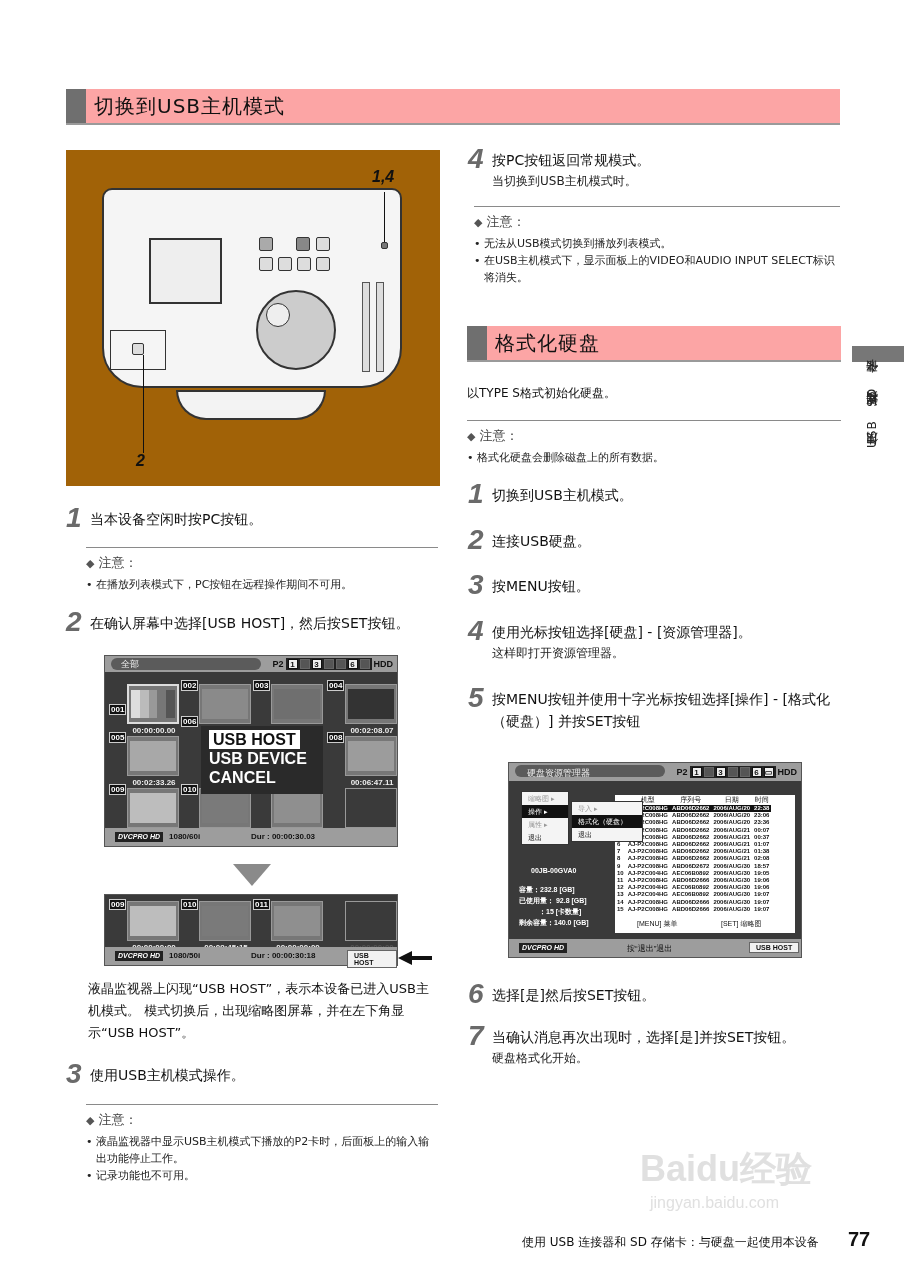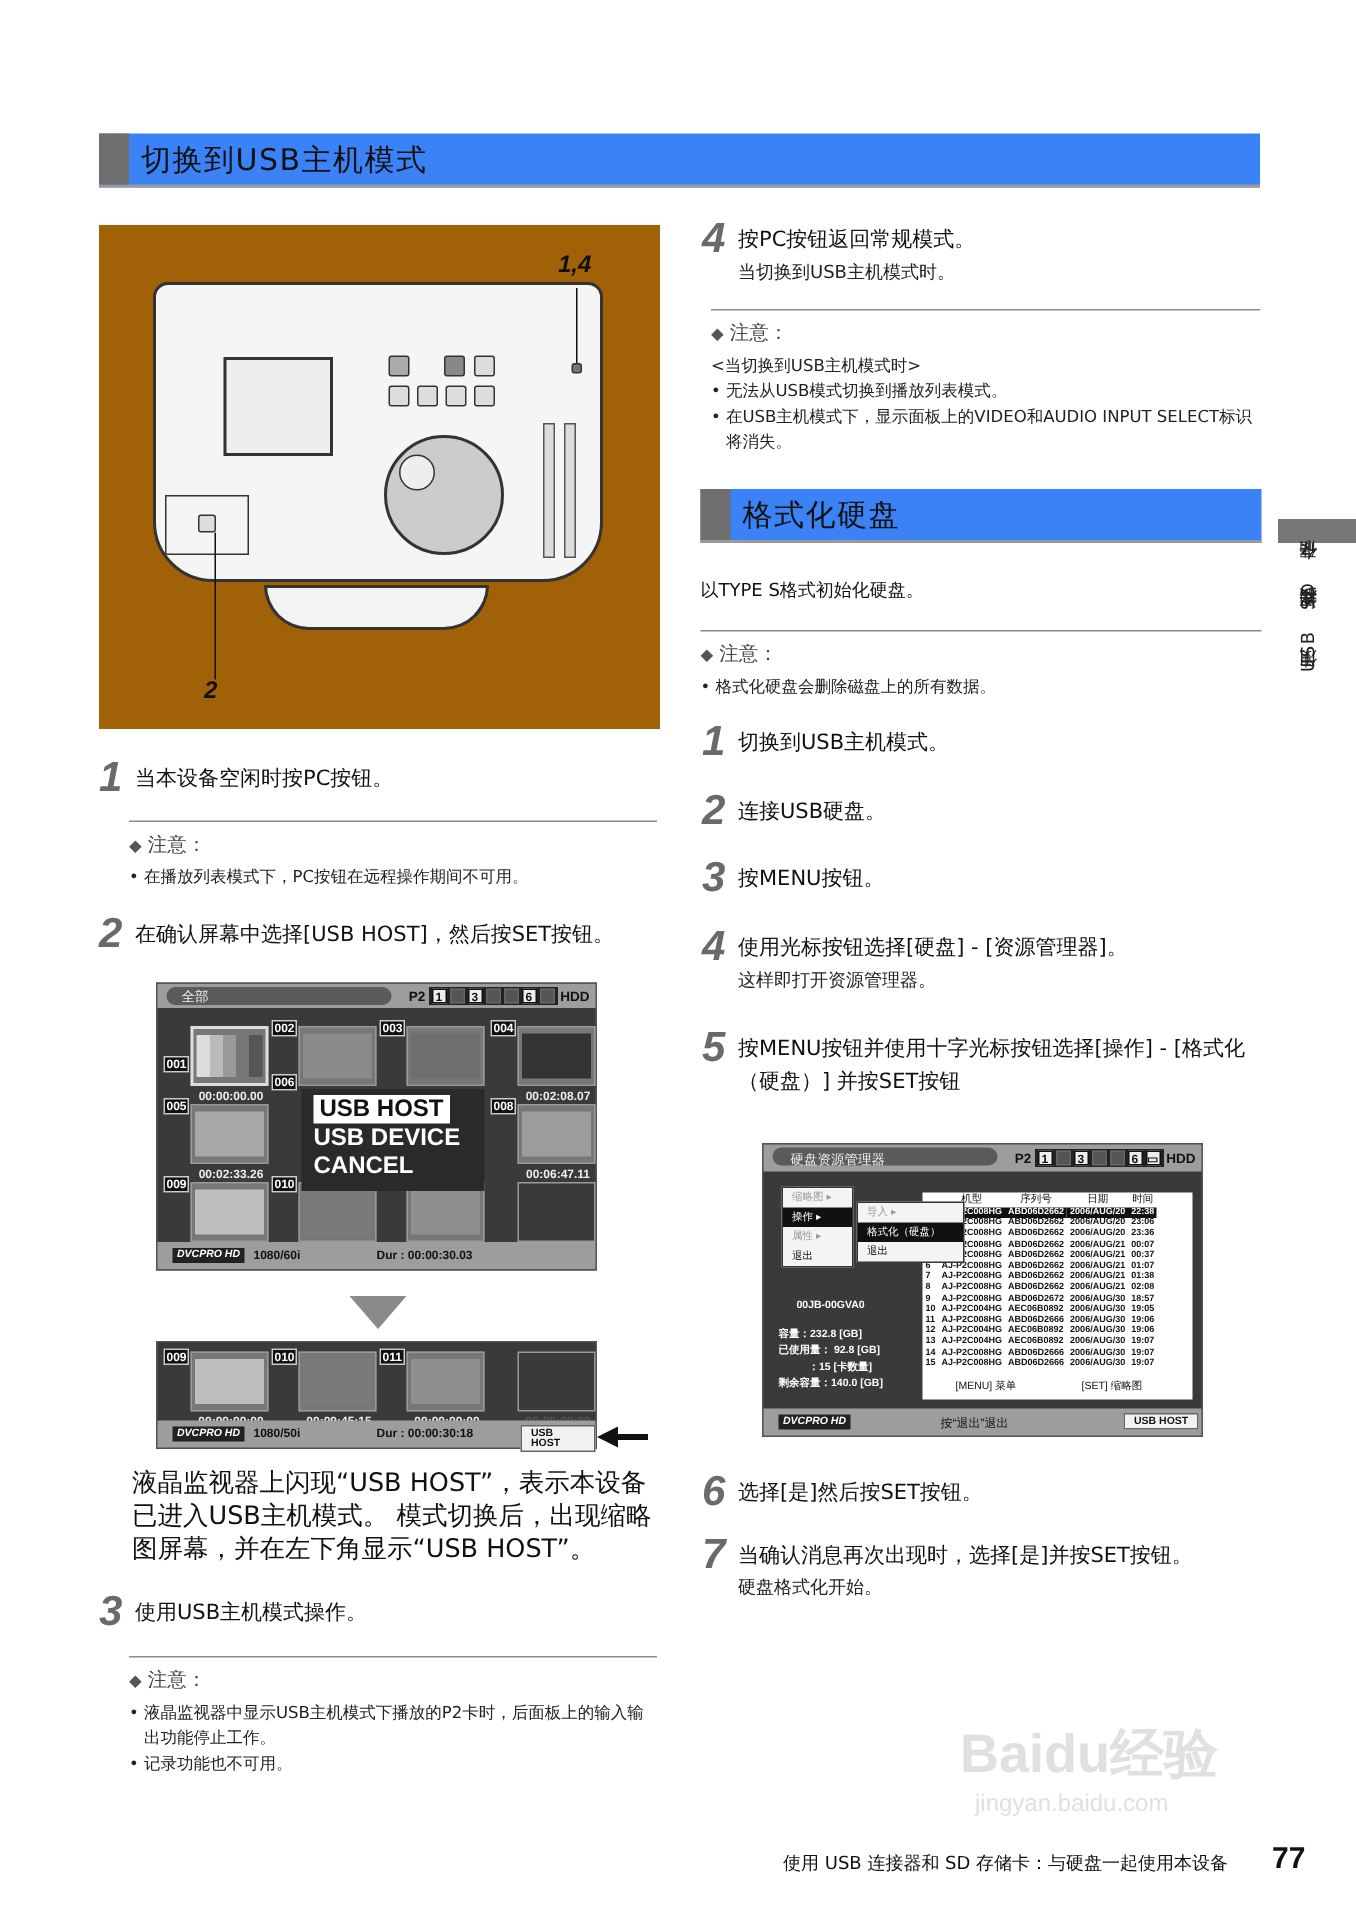--- a/index.html
+++ b/index.html
@@ -1,19 +1,19 @@
 <!DOCTYPE html>
 <html><head>
 <meta charset="utf-8">
 <style>
   * { box-sizing: border-box; margin: 0; padding: 0; }
   html, body { width: 904px; height: 1280px; background: #ffffff; overflow: hidden; }
   body { position: relative; font-family: "DejaVu Sans", sans-serif; color: #1a1a1a; }
 
-  .section-header { position: absolute; height: 36px; background: #3b82f6; border-bottom: 2px solid #9a9a9a; }
+  .section-header { position: absolute; height: 36px; background: #fca5a5; border-bottom: 2px solid #9a9a9a; }
   .section-header .bar { position: absolute; left: 0; top: 0; width: 20px; height: 100%; background: #6f6f6f; }
   .section-header .title { position: absolute; left: 28px; top: 4px; font-size: 20px; color: #111; letter-spacing: 1px; }
 
   .step { position: absolute; display: flex; align-items: flex-start; }
   .step-num { font-family: "Liberation Sans", sans-serif; font-weight: bold; font-style: italic; font-size: 28px; color: #6a6a6a; line-height: 28px; width: 22px; margin-right: 2px; }
   .step-text { font-size: 14px; line-height: 22px; padding-top: 4px; color: #111; }
   .step-sub { font-size: 12px; line-height: 20px; color: #222; }
 
   .note { position: absolute; border-top: 1px solid #8a8a8a; }
   .note-title { font-size: 13px; color: #444; margin: 6px 0 4px 0; }
@@ -41,21 +41,21 @@
   .dvc { position: absolute; left: 10px; top: 4px; height: 10px; background: #222; color: #fff; font-size: 7px; font-style: italic; padding: 0 3px; line-height: 10px; }
 
   .popup { position: absolute; background: #2a2a2a; padding: 4px 8px; }
   .popup .opt { font-size: 16px; font-weight: bold; color: #fff; line-height: 19px; }
   .popup .opt.sel { background: #fff; color: #111; padding: 0 4px; display: inline-block; }
 
   .usbhost-badge { position: absolute; background: #f2f2f2; color: #111; font-size: 7px; font-weight: bold; padding: 1px 6px; border: 1px solid #666; }
 
   .arrow-down { position: absolute; width: 0; height: 0; border-left: 19px solid transparent; border-right: 19px solid transparent; border-top: 22px solid #8a8a8a; }
 
-  .para { position: absolute; font-size: 17px; line-height: 22px; color: #111; }
+  .para { position: absolute; font-size: 13px; line-height: 22px; color: #111; }
 
   .side-tab { position: absolute; left: 852px; top: 346px; width: 52px; height: 16px; background: #777; }
   .side-text { position: absolute; left: 864px; top: 380px; width: 18px; writing-mode: vertical-rl; transform: rotate(180deg); font-size: 12px; color: #222; letter-spacing: 1px; }
 
   .footer { position: absolute; left: 522px; top: 1234px; font-size: 12px; color: #111; }
   .page-num { position: absolute; left: 848px; top: 1228px; font-family: "Liberation Sans", sans-serif; font-size: 20px; font-weight: bold; color: #111; }
   .watermark { position: absolute; left: 640px; top: 1145px; color: #e0e0e0; font-family: "Liberation Sans", sans-serif; }
   .watermark .big { font-size: 36px; font-weight: bold; }
   .watermark .small { font-size: 16px; display: block; margin-left: 10px; }
 
@@ -270,21 +270,20 @@
 <div class="step" style="left:468px; top:145px; width:372px;">
   <span class="step-num">4</span>
   <span>
     <div class="step-text">按PC按钮返回常规模式。</div>
     <div class="step-sub">当切换到USB主机模式时。</div>
   </span>
 </div>
 
 <div class="note" style="left:474px; top:206px; width:366px;">
   <div class="note-title"><span class="diamond">◆</span><span>注意：</span></div>
-  <div class="note-line">&lt;当切换到USB主机模式时&gt;</div>
   <div class="bullet">
       <span class="dot">•</span>
       <span>无法从USB模式切换到播放列表模式。</span>
     </div>
   <div class="bullet">
       <span class="dot">•</span>
       <span>在USB主机模式下，显示面板上的VIDEO和AUDIO INPUT SELECT标识将消失。</span>
     </div>
 </div>
 

